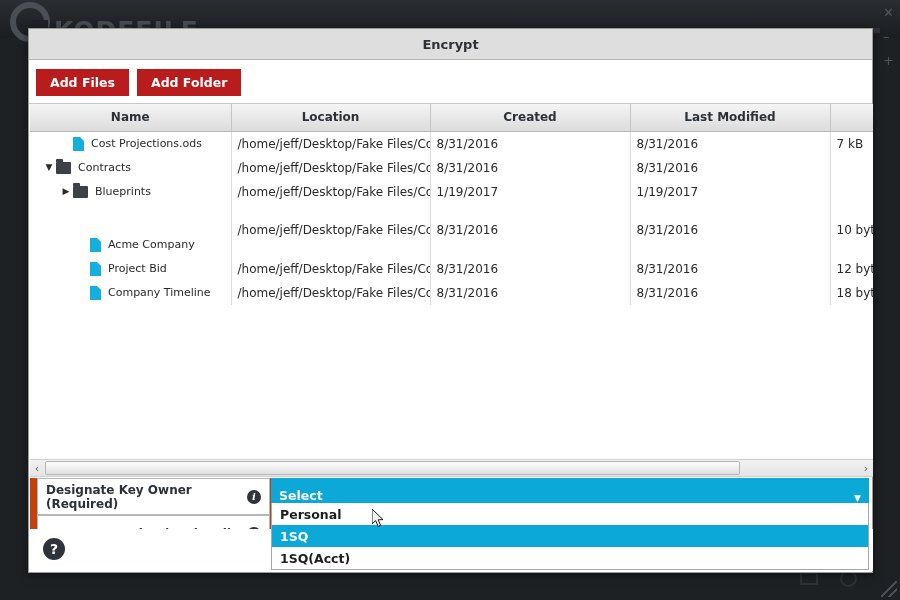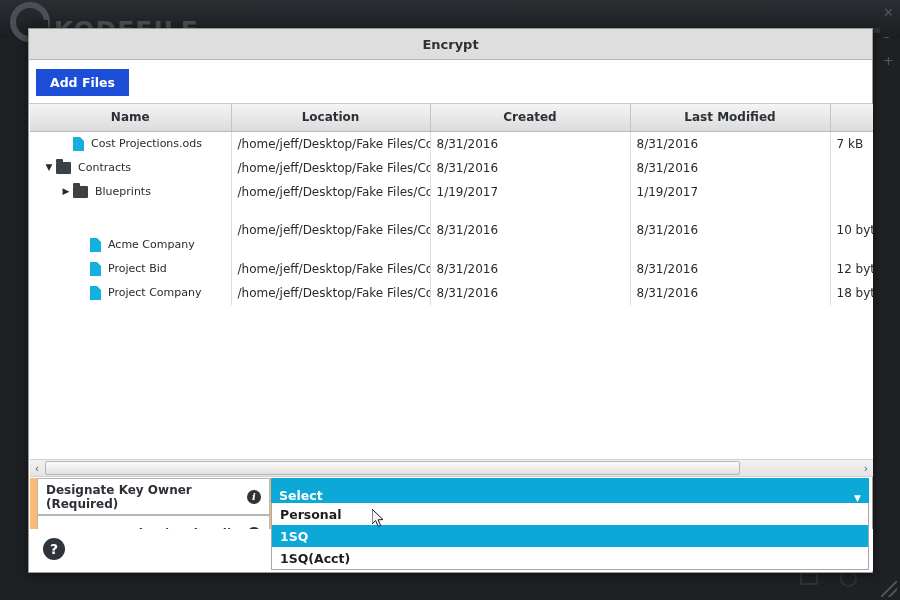--- a/index.html
+++ b/index.html
@@ -89,21 +89,21 @@
 
   
   #toolbar {
     height: 44px; padding: 9px 0 0 7px;
     display: flex; gap: 8px;
     border-bottom: 1px solid #c9c9c9;
     background: #fff;
   }
   .tool-btn {
     height: 27px; padding: 0 14px;
-    background: #1d4ed8; color: #ffffff;
+    background: #b91c1c; color: #ffffff;
     border: none; font-size: 12.5px; font-weight: bold;
     font-family: "DejaVu Sans", sans-serif;
     cursor: pointer;
   }
 
   
   #table-wrap {
     position: absolute; left: 1px; top: 75px;
     width: 843px; height: 355px;
     background: #fff;
@@ -171,21 +171,21 @@
     height: 14px; margin: 0 1px;
     background: linear-gradient(#fdfdfd, #e0e0e0);
     border: 1px solid #b6b6b6; border-radius: 2px;
     cursor: pointer;
   }
   #hscroll-track { flex: 1; display: flex; align-items: center; }
 
   
   #form-area {
     position: absolute; left: 1px; top: 449px; width: 704px; height: 74px;
-    background: #fdba74;
+    background: #c2410c;
   }
   .form-row {
     position: absolute; left: 7px; width: 233px; height: 37px;
     border: 1px solid #b5b5b5;
     display: flex; align-items: center; padding: 0 8px;
     background: #fff;
   }
   #form-row-owner { top: 0; }
   #form-row-save  { top: 37px; }
   .form-label {
@@ -282,20 +282,21 @@
 </div>
 
 <div id="dialog">
 
   <div id="dialog-titlebar">
     <div id="dialog-title">Encrypt</div>
   </div>
 
   <div id="toolbar">
     <button class="tool-btn">Add Files</button>
+    <button class="tool-btn">Add Folder</button>
   </div>
 
   <div id="table-wrap">
     <table id="file-table">
       <colgroup>
         <col style="width:201px">
           <col style="width:199px">
           <col style="width:200px">
           <col style="width:200px">
           <col style="width:43px">
@@ -373,21 +374,21 @@
             <td>/home/jeff/Desktop/Fake Files/Co...</td>
             <td>8/31/2016</td>
             <td>8/31/2016</td>
             <td>12 bytes</td>
           </tr>
           <tr>
             <td class="col-name">
               <div class="name-cell" style="padding-left: 40px;">
                 <span class="twisty"></span>
                 <span class="ico-file"></span>
-                <span class="row-label">Project Company</span>
+                <span class="row-label">Company Timeline</span>
               </div>
             </td>
             <td>/home/jeff/Desktop/Fake Files/Co...</td>
             <td>8/31/2016</td>
             <td>8/31/2016</td>
             <td>18 bytes</td>
           </tr>
         </tbody>
     </table>
   </div>

